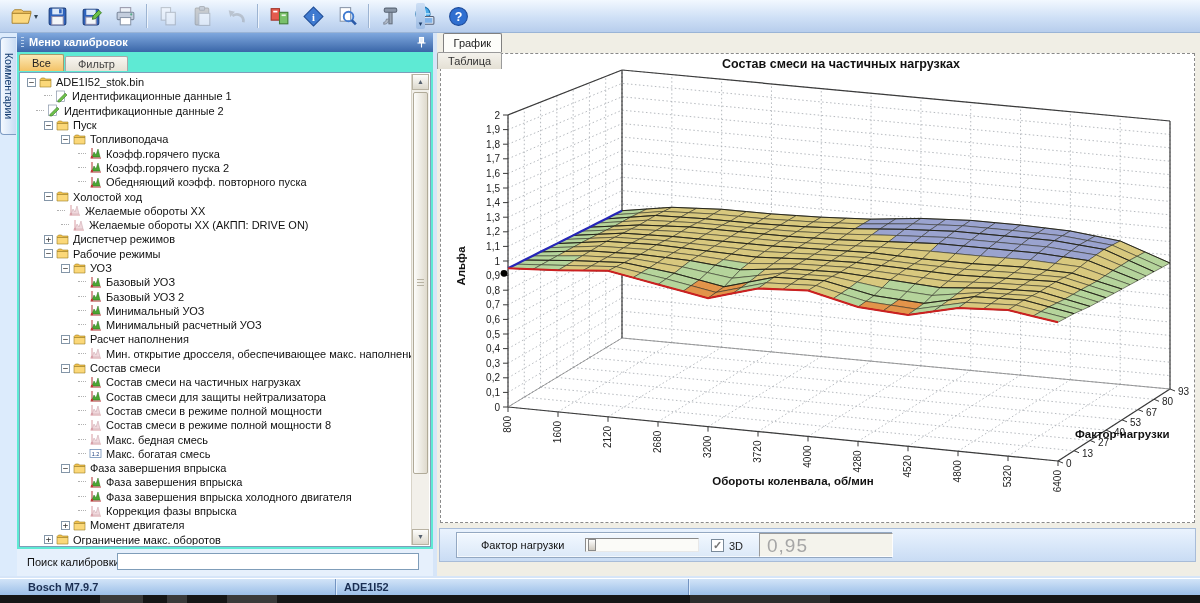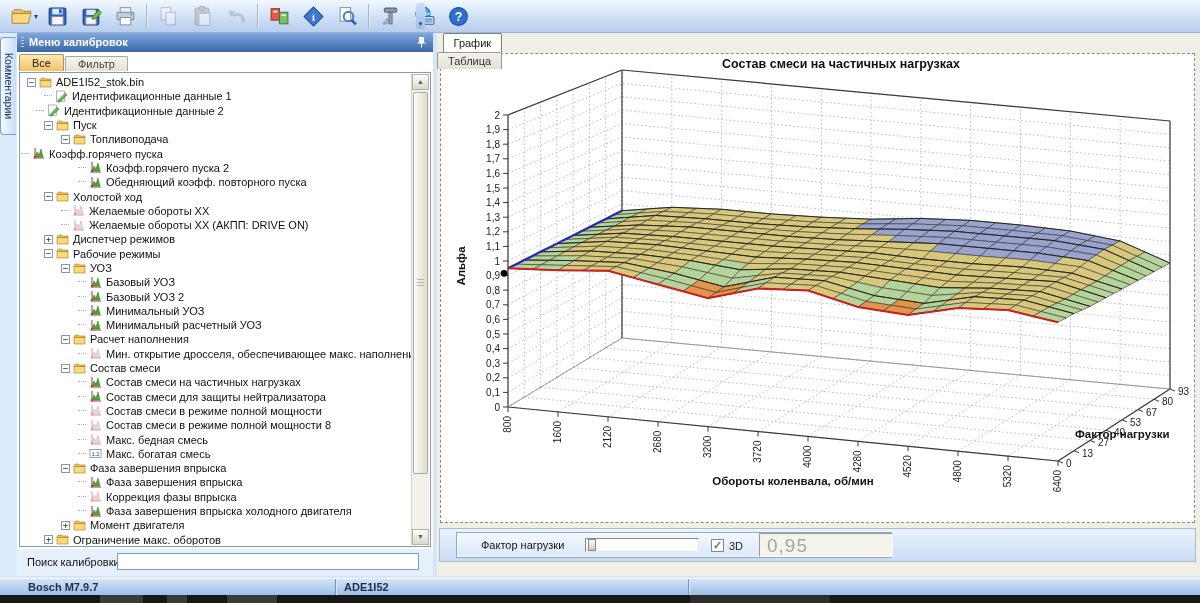--- a/index.html
+++ b/index.html
@@ -18,21 +18,21 @@
   .tb-overflow{position:absolute;left:416px;top:3px;width:9px;height:26px;display:flex;flex-direction:column;
     align-items:center;justify-content:flex-end;font-size:7px;color:#1c3c68;background:linear-gradient(#cddff5,#9fbde4);
     border-radius:2px;padding-bottom:1px;box-sizing:border-box;}
   
   .side-strip{position:absolute;left:0;top:33px;width:17px;height:543px;background:#dcebfc;}
   .v-tab{position:absolute;left:0;top:4px;width:16px;height:98px;
     background:linear-gradient(90deg,#f4f9ff,#c9dcf4);border:1px solid #7e9cc4;border-right:none;
     border-radius:4px 0 0 4px;box-sizing:border-box;display:flex;align-items:center;justify-content:center;}
   .v-tab span{writing-mode:vertical-rl;font-size:10.5px;color:#11306058;color:#123a6e;}
   
-  .left-panel{position:absolute;left:17px;top:33px;width:416px;height:543px;background:#ffffff;}
+  .left-panel{position:absolute;left:17px;top:33px;width:416px;height:543px;background:#5eead4;}
   .lp-header{position:absolute;left:0;top:0;right:0;height:19px;
     background:linear-gradient(#7fa8de,#3a66a8);color:#fff;font-size:11px;font-weight:bold;
     line-height:19px;padding-left:12px;box-sizing:border-box;}
   .lp-header:before{content:"";position:absolute;left:4px;top:4px;bottom:4px;width:3px;
     background:repeating-linear-gradient(#bcd2ee 0 1px,transparent 1px 3px);}
   .lp-pin{position:absolute;right:5px;top:3px;width:13px;height:13px;cursor:pointer;}
   .lp-tabs{position:absolute;left:2px;top:20px;height:18px;display:flex;align-items:flex-end;}
   .lp-tab{height:17px;line-height:16px;padding:0 12px;font-size:11px;color:#222;
     border:1px solid #a89868;border-bottom:none;border-radius:2px 2px 0 0;box-sizing:border-box;
     background:linear-gradient(#fbe9b7,#f3c266);margin-right:1px;}
@@ -260,21 +260,21 @@
         <div class="trow" style="padding-left: 40px;">
           <span class="texp">−</span>
           <span class="ticon">
             <svg viewBox="0 0 13 13">
               <path d="M1 3.5l1.5-1.5h3l1 1H12v1.5H1z" fill="#f2c24e" stroke="#9c7c20" stroke-width=".6"></path>
               <path d="M1 4.5h11V11H1z" fill="#fbd879" stroke="#9c7c20" stroke-width=".6"></path>
             </svg>
           </span>
           <span>Топливоподача</span>
         </div>
-        <div class="trow" style="">
+        <div class="trow" style="padding-left: 57px;">
           <span class="tstub"></span>
           <span class="ticon">
             <svg viewBox="0 0 13 13">
               <line x1="3" y1="1" x2="3" y2="11" stroke="#b03030"></line>
               <line x1="1.5" y1="11" x2="12" y2="11" stroke="#b03030"></line>
               <path d="M3 10l2-5 2 3 2-6 2 8z" fill="#4aa832" stroke="#2c6e1c" stroke-width=".5"></path>
               <circle cx="3" cy="10" r="1.2" fill="#c03a3a"></circle>
             </svg>
           </span>
           <span>Коэфф.горячего пуска</span>
@@ -306,21 +306,21 @@
         <div class="trow" style="padding-left: 23px;">
           <span class="texp">−</span>
           <span class="ticon">
             <svg viewBox="0 0 13 13">
               <path d="M1 3.5l1.5-1.5h3l1 1H12v1.5H1z" fill="#f2c24e" stroke="#9c7c20" stroke-width=".6"></path>
               <path d="M1 4.5h11V11H1z" fill="#fbd879" stroke="#9c7c20" stroke-width=".6"></path>
             </svg>
           </span>
           <span>Холостой ход</span>
         </div>
-        <div class="trow" style="padding-left: 40px;">
+        <div class="trow" style=" margin-left: 36px;">
           <span class="tstub"></span>
           <span class="ticon">
             <svg viewBox="0 0 13 13">
               <line x1="3" y1="1" x2="3" y2="11" stroke="#d89aa0"></line>
               <line x1="1.5" y1="11" x2="12" y2="11" stroke="#d89aa0"></line>
               <path d="M3 10l2-5 2 3 2-6 2 8z" fill="#f0d8dc" stroke="#c8a0a8" stroke-width=".5"></path>
               <circle cx="3" cy="10" r="1.2" fill="#d8a0a8"></circle>
             </svg>
           </span>
           <span>Желаемые обороты ХХ</span>
@@ -536,39 +536,39 @@
               <path d="M3 10l2-5 2 3 2-6 2 8z" fill="#4aa832" stroke="#2c6e1c" stroke-width=".5"></path>
               <circle cx="3" cy="10" r="1.2" fill="#c03a3a"></circle>
             </svg>
           </span>
           <span>Фаза завершения впрыска</span>
         </div>
         <div class="trow" style="padding-left: 57px;">
           <span class="tstub"></span>
           <span class="ticon">
             <svg viewBox="0 0 13 13">
+              <line x1="3" y1="1" x2="3" y2="11" stroke="#b03030"></line>
+              <line x1="1.5" y1="11" x2="12" y2="11" stroke="#b03030"></line>
+              <path d="M3 10l2-5 2 3 2-6 2 8z" fill="#4aa832" stroke="#2c6e1c" stroke-width=".5"></path>
+              <circle cx="3" cy="10" r="1.2" fill="#c03a3a"></circle>
+            </svg>
+          </span>
+          <span>Фаза завершения впрыска холодного двигателя</span>
+        </div>
+        <div class="trow" style="padding-left: 57px;">
+          <span class="tstub"></span>
+          <span class="ticon">
+            <svg viewBox="0 0 13 13">
               <line x1="3" y1="1" x2="3" y2="11" stroke="#d89aa0"></line>
               <line x1="1.5" y1="11" x2="12" y2="11" stroke="#d89aa0"></line>
               <path d="M3 10l2-5 2 3 2-6 2 8z" fill="#f0d8dc" stroke="#c8a0a8" stroke-width=".5"></path>
               <circle cx="3" cy="10" r="1.2" fill="#d8a0a8"></circle>
             </svg>
           </span>
           <span>Коррекция фазы впрыска</span>
-        </div>
-        <div class="trow" style="padding-left: 57px;">
-          <span class="tstub"></span>
-          <span class="ticon">
-            <svg viewBox="0 0 13 13">
-              <line x1="3" y1="1" x2="3" y2="11" stroke="#b03030"></line>
-              <line x1="1.5" y1="11" x2="12" y2="11" stroke="#b03030"></line>
-              <path d="M3 10l2-5 2 3 2-6 2 8z" fill="#4aa832" stroke="#2c6e1c" stroke-width=".5"></path>
-              <circle cx="3" cy="10" r="1.2" fill="#c03a3a"></circle>
-            </svg>
-          </span>
-          <span>Фаза завершения впрыска холодного двигателя</span>
         </div>
         <div class="trow" style="padding-left: 40px;">
           <span class="texp">+</span>
           <span class="ticon">
             <svg viewBox="0 0 13 13">
               <path d="M1 3.5l1.5-1.5h3l1 1H12v1.5H1z" fill="#f2c24e" stroke="#9c7c20" stroke-width=".6"></path>
               <path d="M1 4.5h11V11H1z" fill="#fbd879" stroke="#9c7c20" stroke-width=".6"></path>
             </svg>
           </span>
           <span>Момент двигателя</span>

